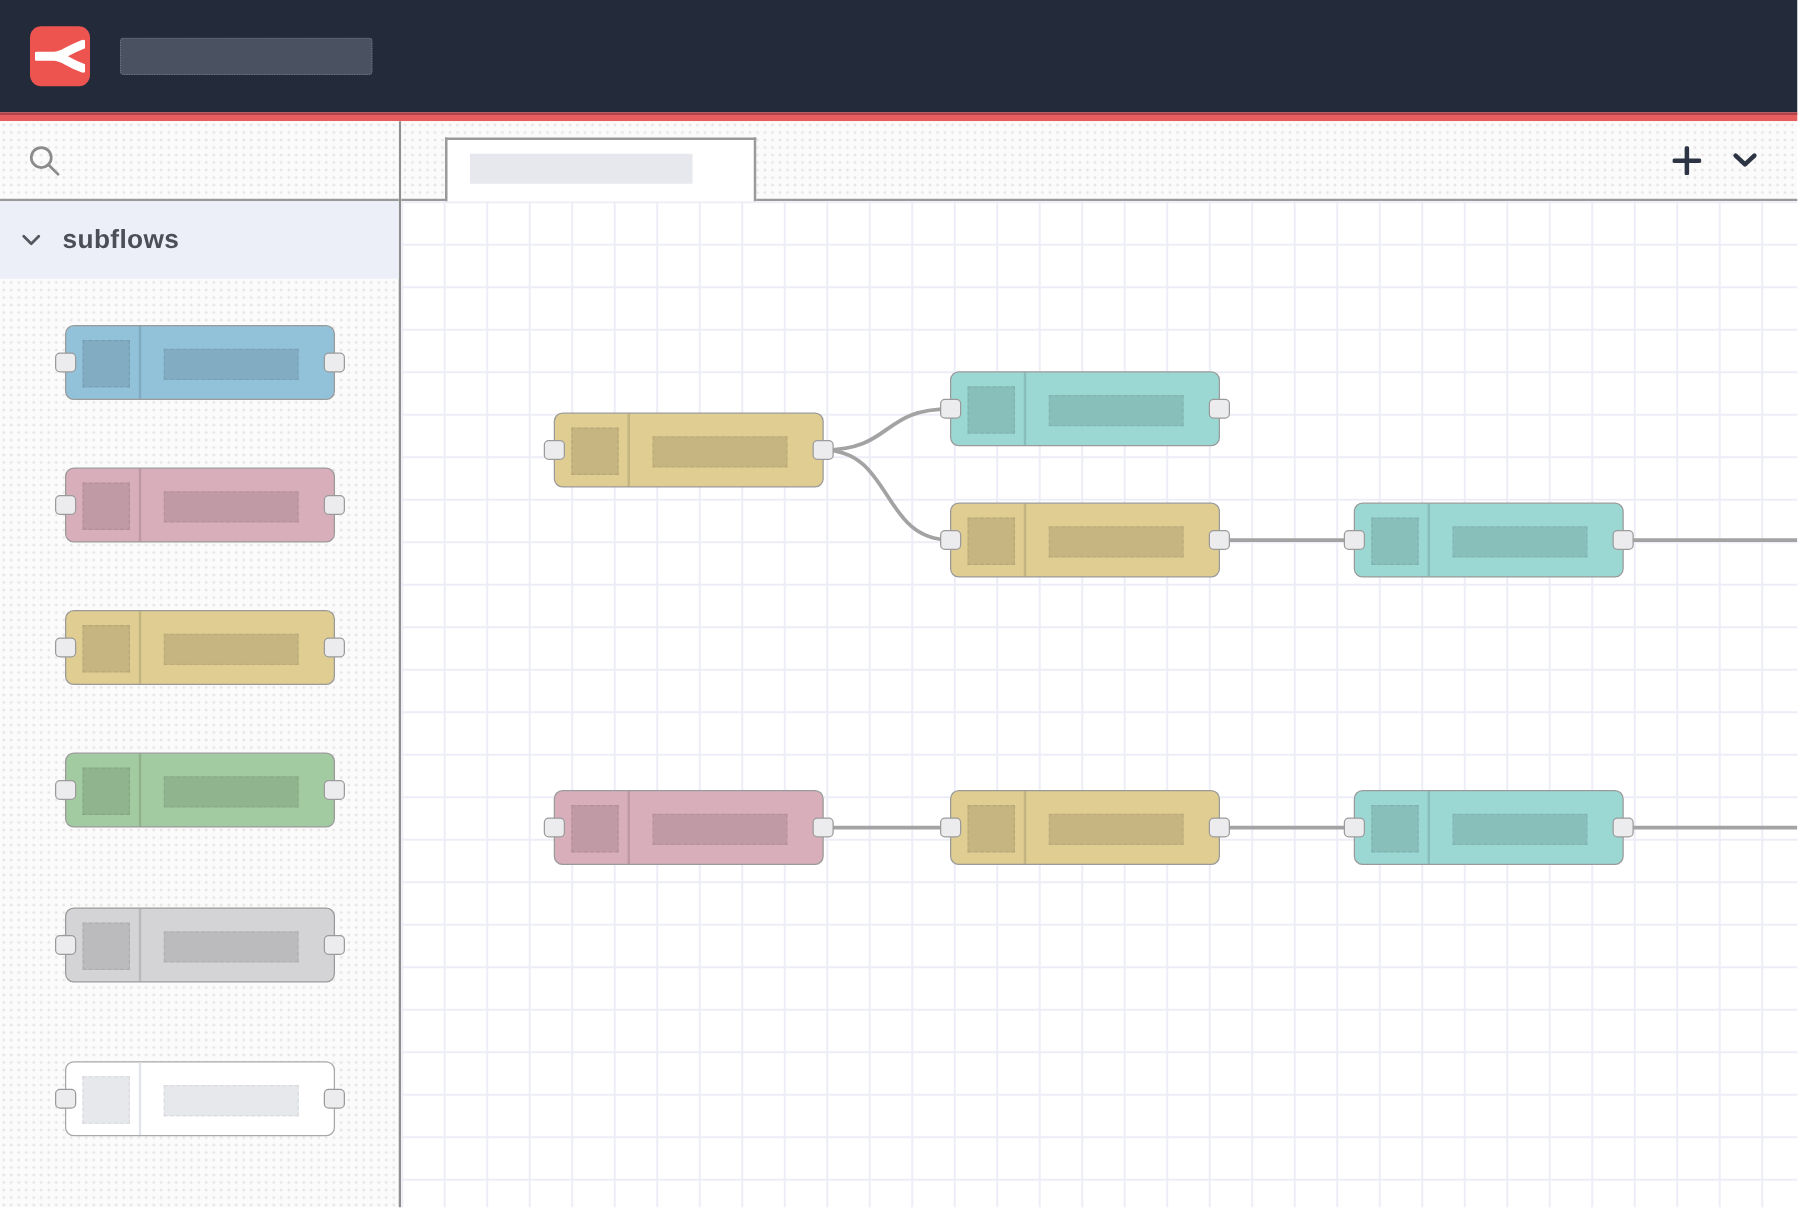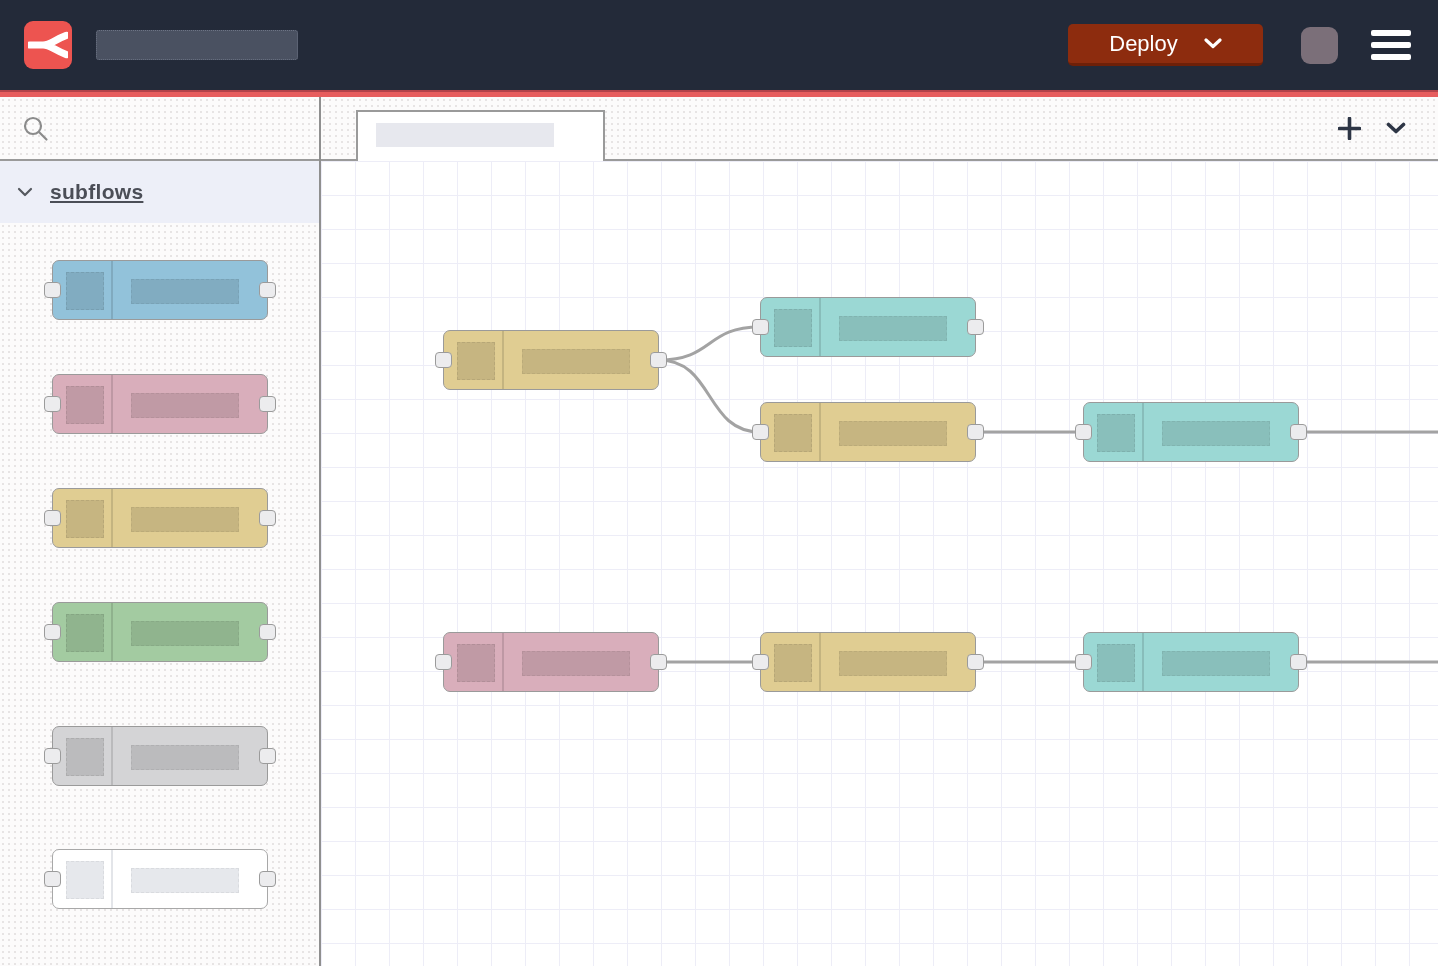--- a/index.html
+++ b/index.html
@@ -27,21 +27,21 @@
   .main{position:relative;height:869px;}
   .dotted-bg{background-color:#fcfbfb;
         background-image:radial-gradient(#e7e4e4 1px,transparent 1.3px);
         background-size:6px 6px;}
   .sidebar{position:absolute;left:0;top:0;bottom:0;width:319px;
         border-right:2px solid #8f8f8f;display:flex;flex-direction:column;box-sizing:content-box;}
   .search-row{height:64px;border-bottom:2px solid #9a9a9a;display:flex;align-items:center;
         padding-left:22px;box-sizing:border-box;flex:0 0 auto;}
   .subflows-header{height:62px;background:#edeff8;display:flex;align-items:center;gap:17px;
         padding-left:17px;flex:0 0 auto;cursor:pointer;}
-  .subflows-label{font-size:21px;font-weight:700;color:#4b4e57;letter-spacing:0.3px;text-decoration:underline;}
+  .subflows-label{font-size:21px;font-weight:700;color:#4b4e57;letter-spacing:0.3px;}
   .palette{flex:1;position:relative;}
   
   .node{box-sizing:border-box;position:absolute;height:60px;width:216px;
         border:1.5px solid #9a9a9a;border-radius:7px;cursor:pointer;}
   .node .icon-box{position:absolute;left:13px;top:11px;width:36px;height:36px;
         background:rgba(0,0,0,0.115);border:1px dashed rgba(0,0,0,0.07);}
   .node .divider{position:absolute;left:58px;top:0;bottom:0;width:1.5px;
         background:rgba(0,0,0,0.12);}
   .node .label-bar{position:absolute;left:78px;top:18px;width:106px;height:23px;
         background:rgba(0,0,0,0.115);border:1px dashed rgba(0,0,0,0.05);}
@@ -70,34 +70,20 @@
 </head>
 <body>
 
 <div class="header">
   <div class="logo">
     <svg width="40" height="40" viewBox="0 0 48 48">
       <path d="M2,24 H18 M18,24 C27,24 29,19 46,12.5 M18,24 C27,24 29,29 46,35.5" stroke="#fff" stroke-width="8.5" fill="none" stroke-linecap="round" stroke-linejoin="round"></path>
     </svg>
   </div>
   <div class="header-placeholder"></div>
-  <div class="header-right">
-    <button class="deploy-btn">
-      <span>Deploy</span>
-      <svg width="18" height="11" viewBox="0 0 18 11">
-        <polyline points="2,2 9,8.5 16,2" stroke="#fff" stroke-width="3.2" fill="none" stroke-linecap="round" stroke-linejoin="round"></polyline>
-      </svg>
-    </button>
-    <div class="avatar"></div>
-    <div class="hamburger">
-      <span></span>
-      <span></span>
-      <span></span>
-    </div>
-  </div>
 </div>
 <div class="red-line"></div>
 
 <div class="main">
 
   <div class="sidebar dotted-bg">
     <div class="search-row dotted-bg">
       <svg width="27" height="27" viewBox="0 0 27 27">
         <circle cx="11" cy="11" r="8" stroke="#8b8b8b" stroke-width="2.2" fill="none"></circle>
         <line x1="17" y1="17" x2="24.5" y2="24.5" stroke="#8b8b8b" stroke-width="2.2" stroke-linecap="round"></line>

